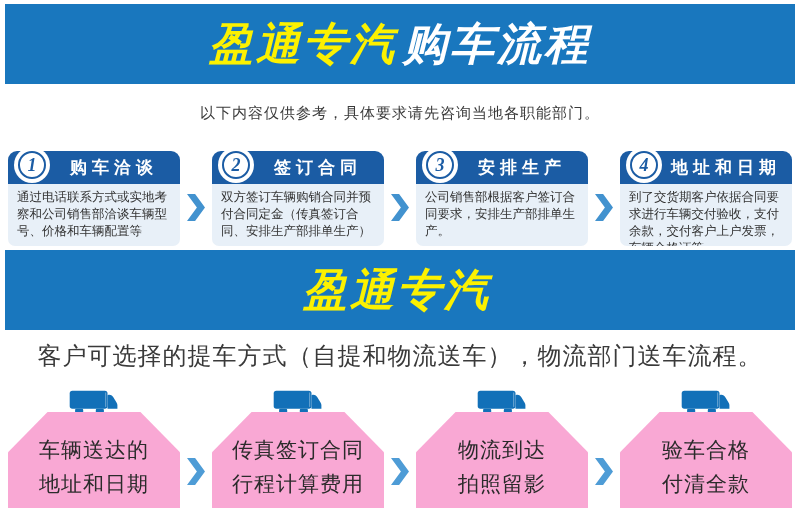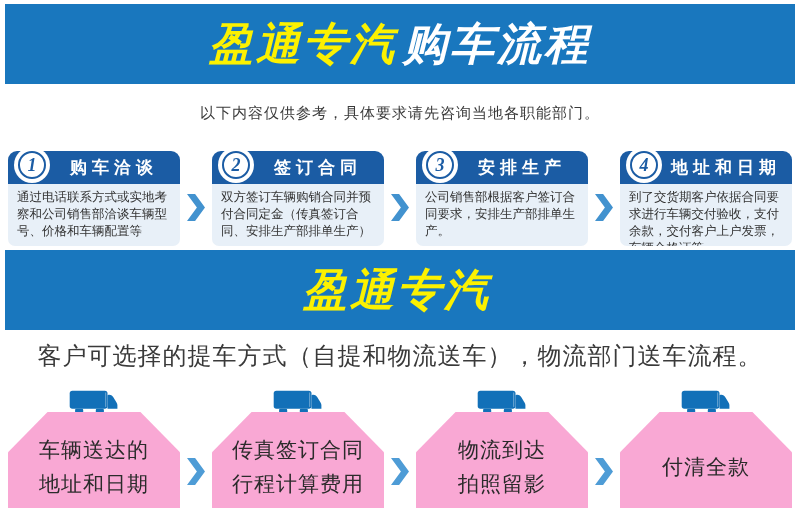--- a/index.html
+++ b/index.html
@@ -188,17 +188,18 @@
 
   <div class="flow-item">
     <svg class="truck-wrap" viewBox="0 0 56 30">
       <rect x="1" y="3" width="42" height="20" rx="3" fill="#1270b8"></rect>
       <path d="M43 23 V8 c3 -1 5 0 7 3 l3 5 c0.6 1 1 2 1 3 v4 z" fill="#1270b8"></path>
       <rect x="7" y="23" width="9" height="5" rx="1.5" fill="#1270b8"></rect>
       <rect x="30" y="23" width="9" height="5" rx="1.5" fill="#1270b8"></rect>
       <line x1="41" y1="5" x2="41" y2="21" stroke="#ffffff" stroke-width="1" opacity="0.45"></line>
     </svg>
     <div class="pent">
+      <div>验车合格</div>
       <div>付清全款</div>
     </div>
   </div>
 
 </div>
 
 </body></html>

